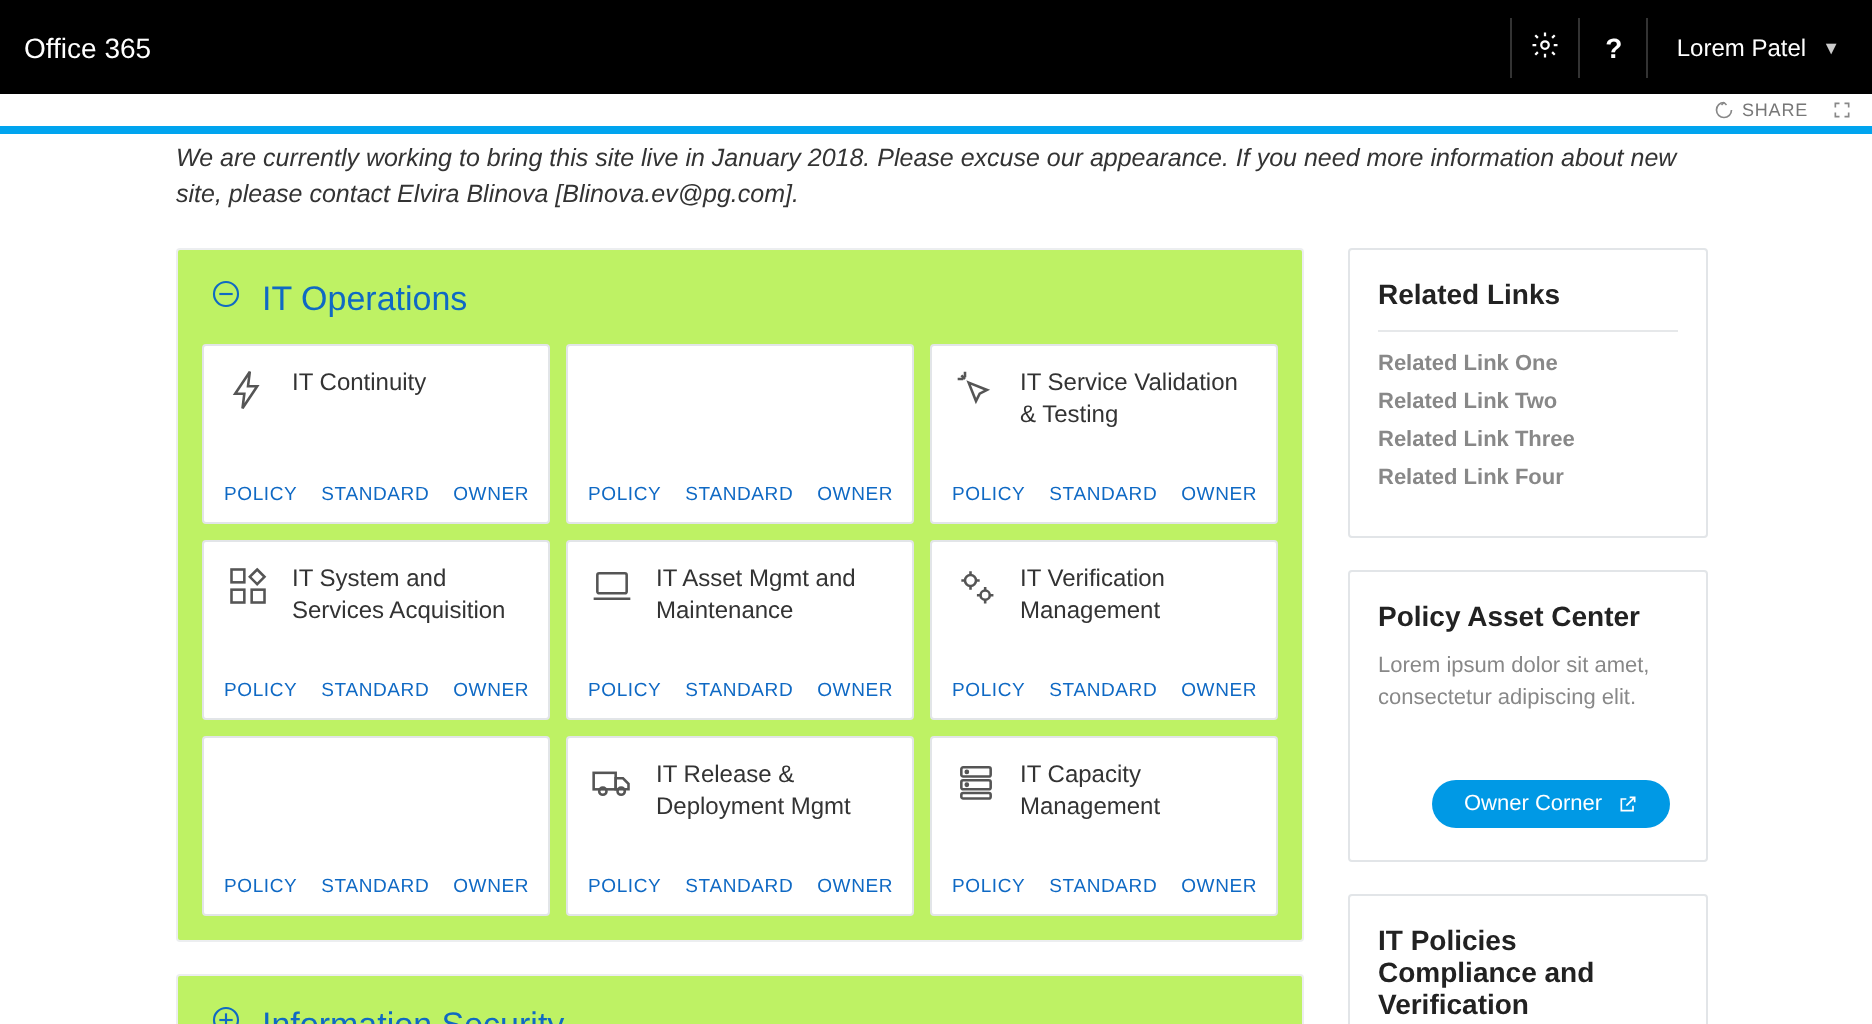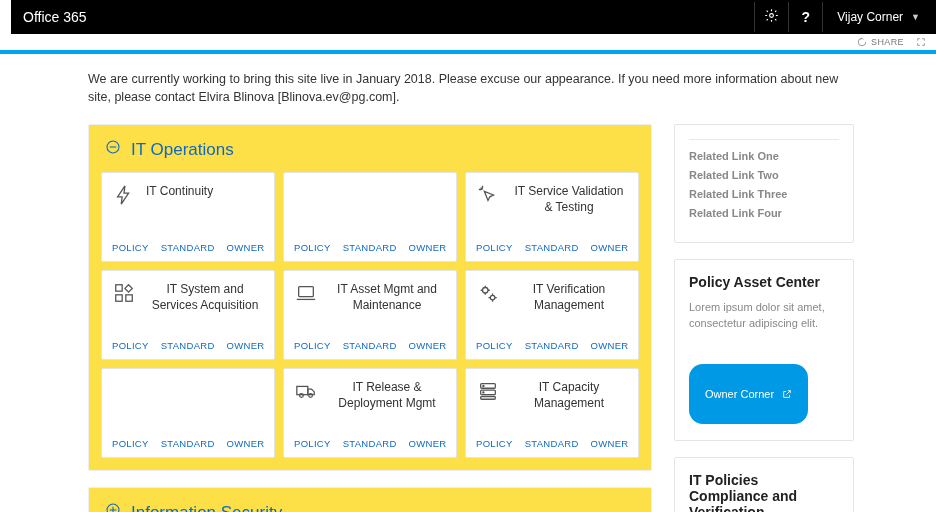--- a/index.html
+++ b/index.html
@@ -1,20 +1,20 @@
 <!DOCTYPE html>
 <html><head>
 <meta charset="utf-8">
 <style>
   * { box-sizing: border-box; margin: 0; padding: 0; }
   html, body { width: 936px; height: 512px; font-family: "Segoe UI", Arial, sans-serif; background: #fff; overflow: hidden; }
   body { position: relative; }
 
   
-  .topbar { height: 34px; background: #000; color: #fff; display: flex; align-items: center; padding: 0 8px 0 12px; font-size: 14px; margin-left: 11px; }
+  .topbar { height: 47px; background: #000; color: #fff; display: flex; align-items: center; padding: 0 8px 0 12px; font-size: 14px; }
   .topbar-title { font-weight: 400; }
   .topbar-spacer { flex: 1; }
   .topbar-icon { width: 34px; height: 30px; display: flex; align-items: center; justify-content: center; border-left: 1px solid #333; cursor: pointer; }
   .topbar-user { padding: 0 8px 0 14px; font-size: 12px; border-left: 1px solid #333; height: 30px; display: flex; align-items: center; cursor: pointer; }
   .topbar-user .caret { margin-left: 8px; font-size: 9px; opacity: .8; }
 
   
   .sharebar { height: 16px; display: flex; align-items: center; justify-content: flex-end; padding-right: 10px; gap: 12px; color: #777; font-size: 9px; letter-spacing: .4px; background:#fff; }
   .sharebar span { display:flex; align-items:center; gap:4px; cursor:pointer; }
   .sharebar svg { width:10px; height:10px; }
@@ -23,66 +23,66 @@
   .accent { height: 4px; background: #00a4ef; }
 
   
   .scroll { position: absolute; top: 54px; left: 0; right: 12px; bottom: 0; overflow-y: auto; }
   .scroll::-webkit-scrollbar { width: 10px; }
   .scroll::-webkit-scrollbar-thumb { background: #c1c1c1; border-radius: 4px; }
   .scroll::-webkit-scrollbar-track { background: #f1f1f1; }
 
   .page { padding: 0 0 40px 88px; width: 900px; }
 
-  .notice { font-size: 12.5px; color: #333; line-height: 1.45; padding: 16px 60px 18px 0; }
+  .notice { font-size: 12.5px; color: #333; line-height: 1.45; padding: 16px 60px 18px 0; font-style: italic; }
 
   .cols { display: flex; gap: 22px; align-items: flex-start; }
   .main { flex: 0 0 564px; }
   .side { flex: 0 0 180px; }
 
-  .section { background: #fde047; border: 1px solid #eceef0; border-radius: 2px; padding: 14px 12px 12px 12px; margin-bottom: 16px; }
+  .section { background: #bef264; border: 1px solid #eceef0; border-radius: 2px; padding: 14px 12px 12px 12px; margin-bottom: 16px; }
   .section-head { display: flex; align-items: center; gap: 10px; color: #0f69c4; font-size: 17px; font-weight: 500; margin: 0 0 12px 4px; cursor:pointer; }
   .section-head svg { width: 16px; height: 16px; stroke: #0f69c4; fill: none; stroke-width: 1.6; }
 
-  .grid { display: grid; grid-template-columns: repeat(3, 1fr); gap: 8px; text-align: center; }
+  .grid { display: grid; grid-template-columns: repeat(3, 1fr); gap: 8px; }
   .card { background: #fff; border: 1px solid #e2e5e8; border-radius: 2px; height: 90px; position: relative; padding: 10px 10px 0 10px; }
   .card-top { display: flex; gap: 10px; }
   .card-icon { width: 24px; height: 24px; flex: 0 0 24px; display:flex; align-items:center; justify-content:center;}
   .card-icon svg { width: 22px; height: 22px; stroke: #555; fill: none; stroke-width: 1.4; }
   .card-title { font-size: 12px; color: #333; line-height: 1.3; padding-top: 1px; }
   .card-links { position: absolute; left: 10px; bottom: 8px; display: flex; gap: 12px; }
   .card-links a { font-size: 9.5px; letter-spacing: .3px; color: #0f69c4; text-decoration: none; font-weight: 500; cursor:pointer; }
 
   .sidebox { background: #fff; border: 1px solid #e2e5e8; border-radius: 2px; padding: 14px 14px 16px 14px; margin-bottom: 16px; }
   .sidebox h3 { font-size: 14px; font-weight: 600; color: #222; margin-bottom: 10px; }
   .sidebox hr { border: none; border-top: 1px solid #e6e8ea; margin-bottom: 10px; }
   .rel-link { display:block; font-size: 11px; color: #888; margin: 7px 0; text-decoration: none; cursor:pointer;font-weight:bold; }
   .sidebox p { font-size: 11px; color: #888; line-height: 1.45; margin-bottom: 32px; }
-  .btn { background: #0099e5; color: #fff; border: none; border-radius: 14px; padding: 24px 16px; font-size: 11px; display: inline-flex; align-items: center; gap: 8px; cursor:pointer; }
+  .btn { background: #0099e5; color: #fff; border: none; border-radius: 14px; padding: 6px 16px; font-size: 11px; display: inline-flex; align-items: center; gap: 8px; cursor:pointer;margin-left:27px; }
   .btn svg { width: 10px; height: 10px; stroke: #fff; fill:none; stroke-width:2; }
 </style>
 </head>
 <body>
 
 <div class="topbar">
   <div class="topbar-title">Office 365</div>
   <div class="topbar-spacer"></div>
   <div class="topbar-icon">
     <span>
       <svg viewBox="0 0 24 24" width="15" height="15" stroke="#fff" fill="none" stroke-width="1.8">
         <circle cx="12" cy="12" r="3"></circle>
           <path d="M12 2v3M12 19v3M4.2 4.2l2.1 2.1M17.7 17.7l2.1 2.1M2 12h3M19 12h3M4.2 19.8l2.1-2.1M17.7 6.3l2.1-2.1"></path>
       </svg>
     </span>
   </div>
   <div class="topbar-icon">
     <span style="color:#fff;font-weight:600;font-size:14px;">?</span>
   </div>
   <div class="topbar-user">
-    <span>Vijay Corner</span>
+    <span>Lorem Patel</span>
     <span class="caret">▼</span>
   </div>
 </div>
 
 <div class="sharebar">
   <span>
     <svg viewBox="0 0 24 24">
         <path d="M12 3a9 9 0 1 0 9 9" stroke="#888" fill="none" stroke-width="2"></path>
         <path d="M12 3l3 3M12 3l-3 3" stroke="#888" fill="none" stroke-width="2"></path>
       </svg>
@@ -262,20 +262,21 @@
                 </svg>
             </span>
             <span>Information Security</span>
           </div>
         </div>
 
       </div>
 
       <div class="side">
         <div class="sidebox">
+          <h3>Related Links</h3>
           <hr>
           <a class="rel-link">Related Link One</a>
           <a class="rel-link">Related Link Two</a>
           <a class="rel-link">Related Link Three</a>
           <a class="rel-link">Related Link Four</a>
         </div>
 
         <div class="sidebox">
           <h3>Policy Asset Center</h3>
           <p>Lorem ipsum dolor sit amet, consectetur adipiscing elit.</p>

